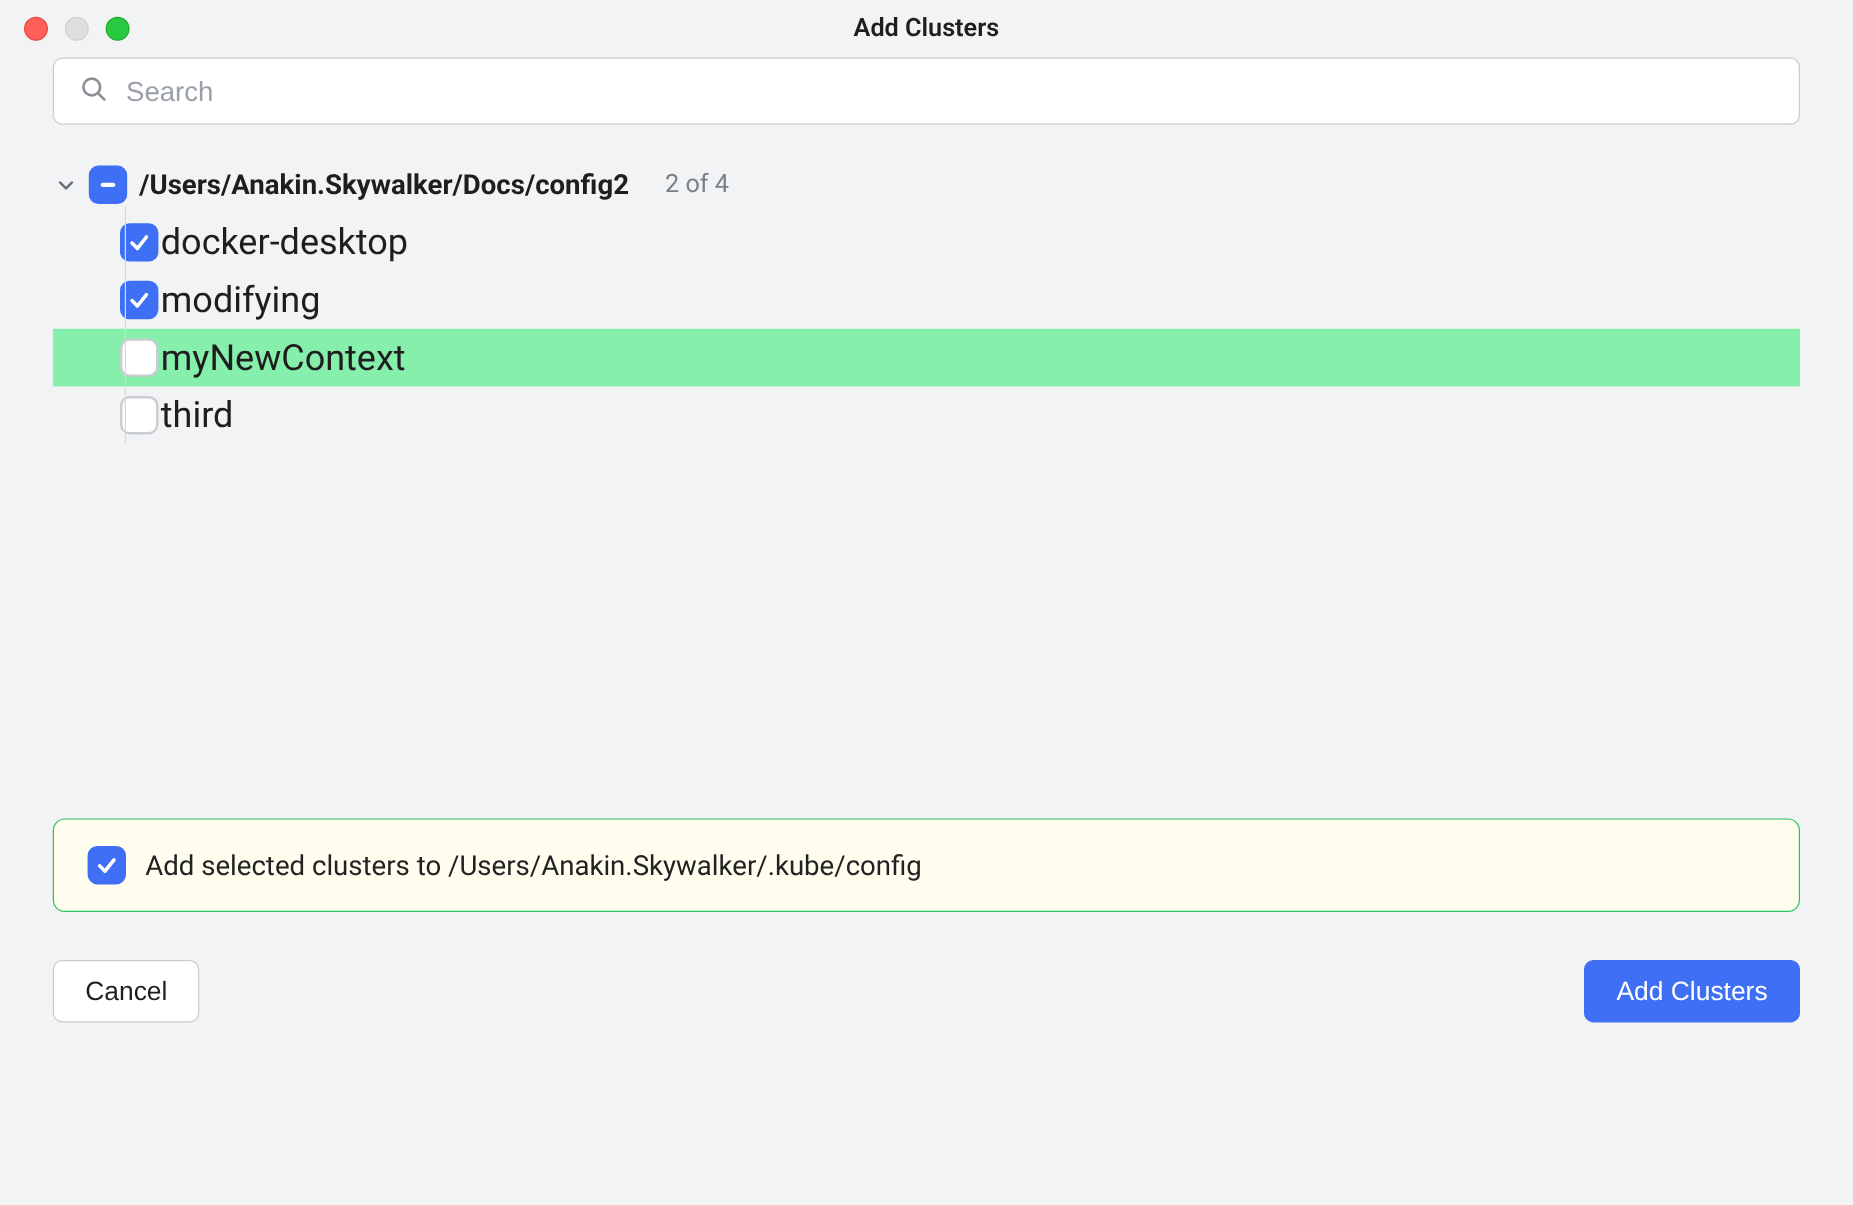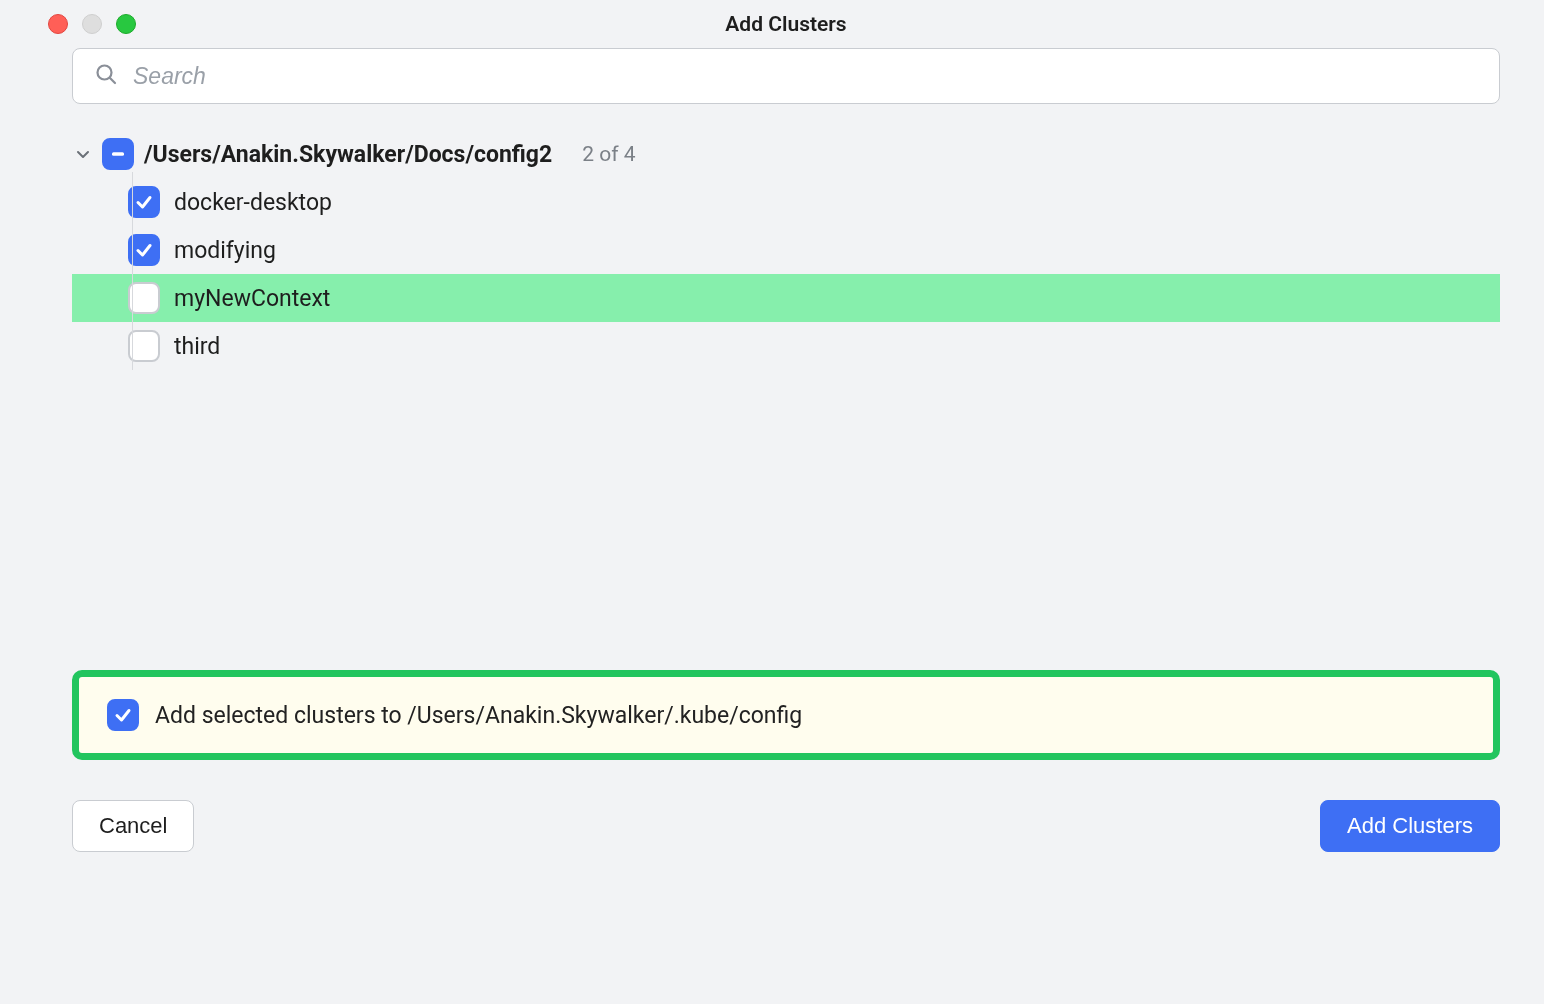--- a/index.html
+++ b/index.html
@@ -1,43 +1,43 @@
 <!DOCTYPE html>
 <html><head>
 <meta charset="utf-8">
 <style>
   * { box-sizing: border-box; margin: 0; padding: 0; }
   html, body { width: 1544px; height: 1004px; font-family: -apple-system, BlinkMacSystemFont, "Segoe UI", Roboto, Arial, sans-serif; background: #f2f3f5; color: #1e1e1e; }
-  .window { width: 1544px; height: 880px; position: relative; background: #f2f3f5; display: flex; flex-direction: column; padding-left: 28px; }
+  .window { width: 1544px; height: 880px; position: relative; background: #f2f3f5; display: flex; flex-direction: column; }
   .titlebar { position: relative; height: 48px; display: flex; align-items: center; justify-content: center; }
   .traffic { position: absolute; left: 20px; top: 14px; display: flex; gap: 14px; }
   .traffic .dot { width: 20px; height: 20px; border-radius: 50%; }
   .dot.red { background: #ff5f57; border: 1px solid #e24640; }
   .dot.grey { background: #dedede; border: 1px solid #cfcfcf; }
   .dot.green { background: #28c840; border: 1px solid #1cab2a; }
   .title { font-size: 21px; font-weight: 600; color: #1e1e1e; }
   .content { flex: 1; padding: 0 44px 28px 44px; display: flex; flex-direction: column; gap: 20px; }
   .search-wrap { position: relative; }
   .search-icon { position: absolute; left: 22px; top: 50%; transform: translateY(-50%); color: #8a8f98; }
-  .search-input { width: 100%; height: 56px; padding: 0 20px 0 60px; font-size: 23px; border: 1px solid #c9ccd1; border-radius: 8px; background: #fff; color: #000000; outline: none; font-style: italic; }
+  .search-input { width: 100%; height: 56px; padding: 0 20px 0 60px; font-size: 23px; border: 1px solid #c9ccd1; border-radius: 8px; background: #fff; color: #000000; outline: none; }
   .search-input::placeholder { color: #9aa0a8; }
   .tree { flex: 1; overflow: auto; }
   .tree-line { position: absolute; left: 60px; top: 48px; bottom: 0; width: 1px; background: #d7d9dd; }
   .tree-inner { position: relative; padding-top: 6px; }
   .node-row { display: flex; align-items: center; height: 48px; gap: 10px; padding-left: 2px; font-size: 23px; }
   .node-row.root { font-weight: 700; }
   .chev { width: 18px; color: #6b7078; display: inline-flex; justify-content: center; }
   .cb { width: 32px; height: 32px; border-radius: 8px; border: 2px solid #c9ccd1; background: #fff; display: inline-flex; align-items: center; justify-content: center; cursor: pointer; flex-shrink: 0; }
   .cb.checked { background: #3e6ff4; border-color: #3e6ff4; color: #fff; }
   .cb.indet { background: #3e6ff4; border-color: #3e6ff4; color: #fff; }
   .cb svg { display: block; }
   .count { font-weight: 400; color: #7b8087; margin-left: 20px; font-size: 21px; text-align: right; }
-  .child-row { display: flex; align-items: center; height: 48px; gap: 14px; font-size: 23px; padding-left: 56px; }
+  .child-row { display: flex; align-items: center; height: 48px; gap: 2px; font-size: 30px; padding-left: 56px; }
   .child-row.selected { background: #86efac; }
-  .notice { border: 7px solid #22c55e; background: #fffdee; border-radius: 10px; padding: 22px 28px; display: flex; flex-direction: column; gap: 20px; font-size: 23px; color: #222; }
+  .notice { border: 1px solid #22c55e; background: #fffdee; border-radius: 10px; padding: 22px 28px; display: flex; flex-direction: column; gap: 20px; font-size: 23px; color: #222; }
   .notice-top { display: flex; align-items: center; gap: 16px; }
   .footer { display: flex; justify-content: space-between; gap: 24px; padding-top: 20px; }
   .btn { height: 52px; padding: 0 26px; border-radius: 8px; font-size: 22px; font-weight: 500; cursor: pointer; display: inline-flex; align-items: center; }
   .btn-secondary { background: #fff; border: 1px solid #c9ccd1; color: #1e1e1e; }
   .btn-primary { background: #3e6ff4; border: 1px solid #3e6ff4; color: #fff; }
 </style>
 </head>
 <body>
 
 <div class="window">

